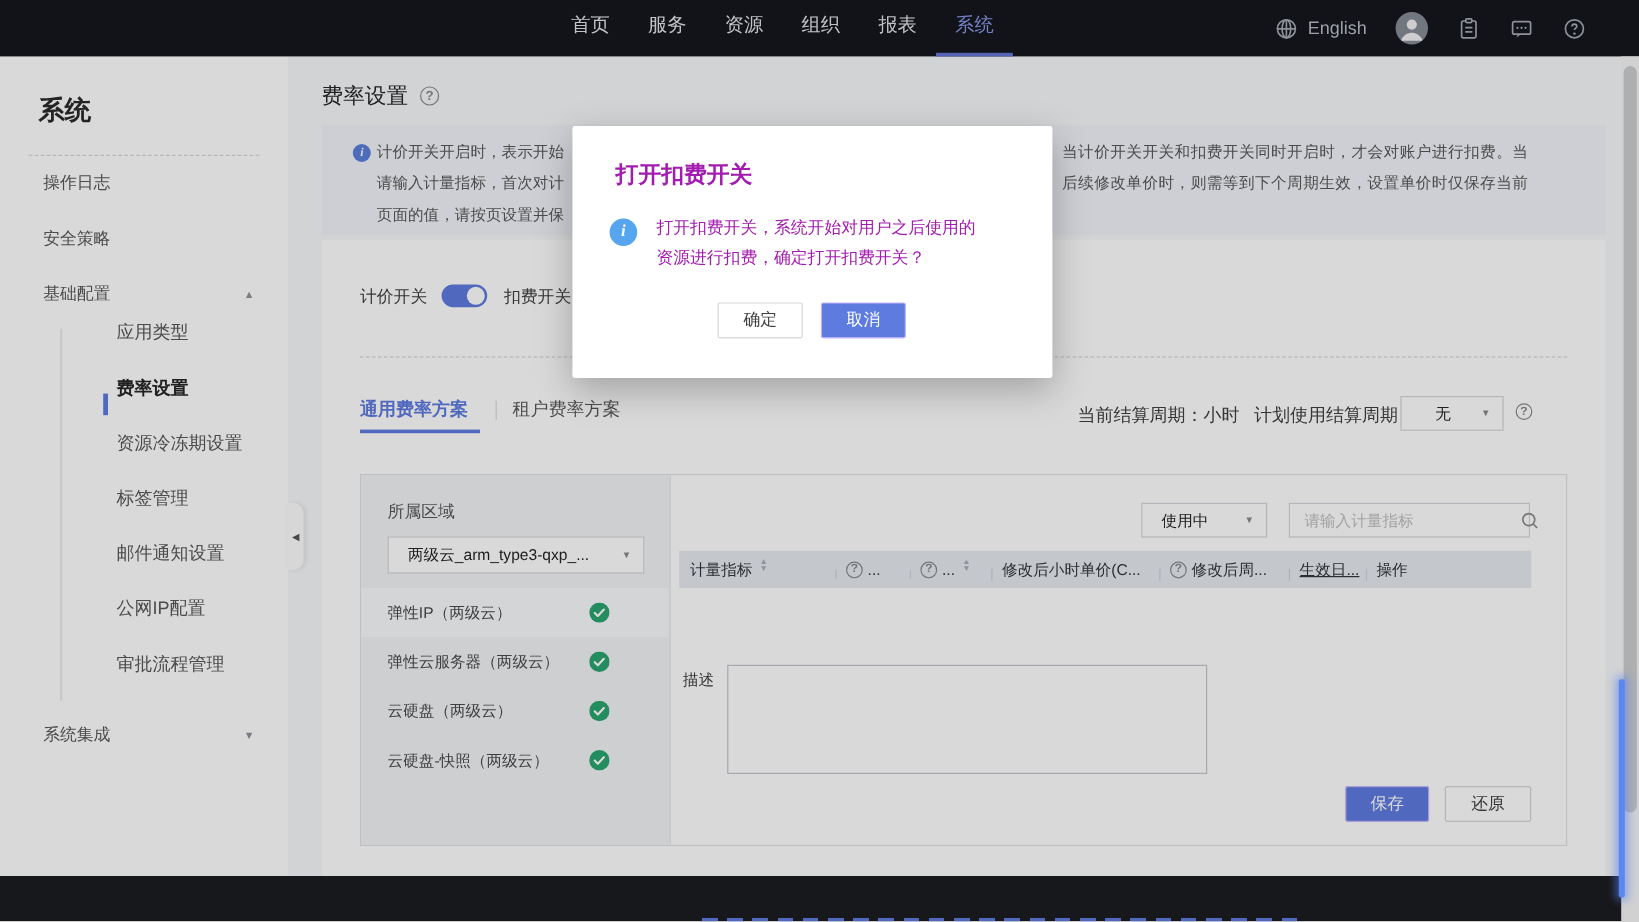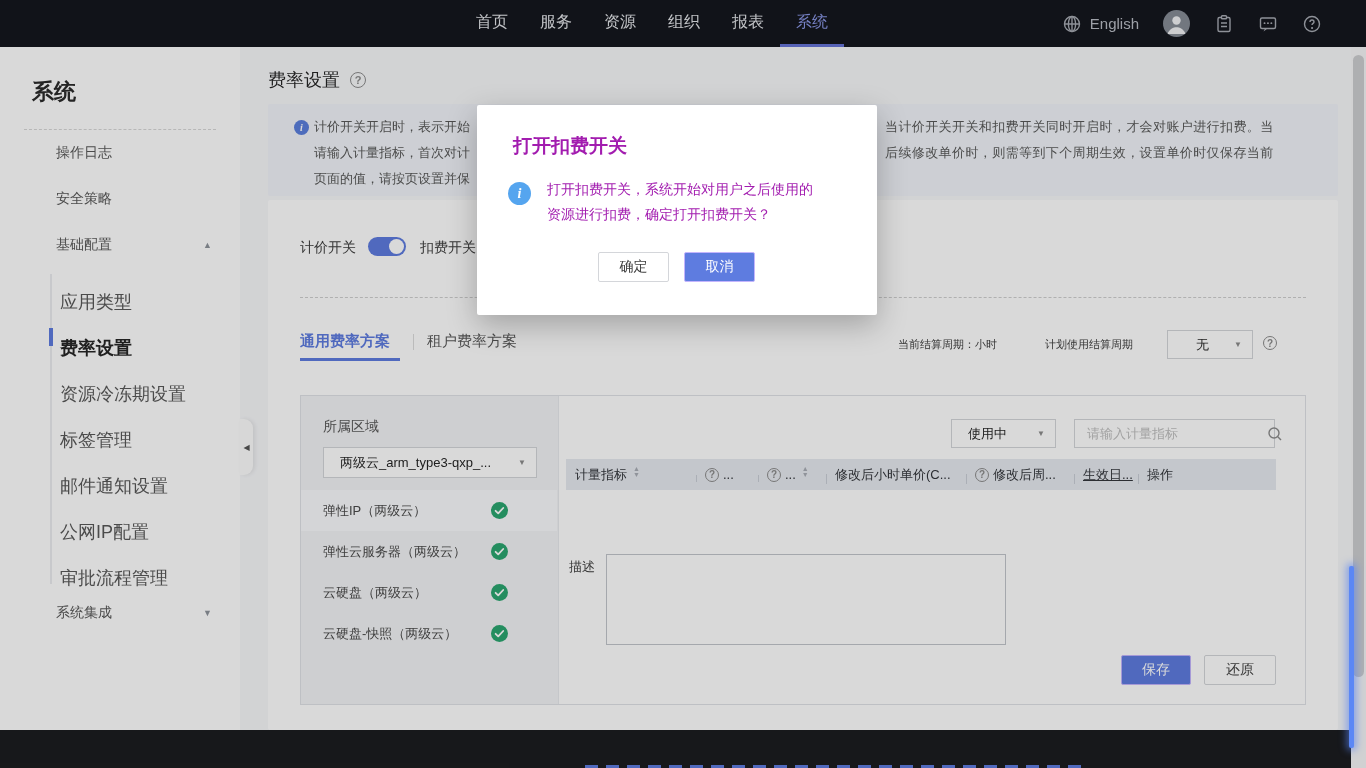--- a/index.html
+++ b/index.html
@@ -14,25 +14,25 @@
   .nav-item.active { color:#8a97e6; border-bottom-color:#6574d6; }
   .top-right { position:absolute; right:44px; top:0; height:47px; display:flex; align-items:center; gap:24px; color:#a7abb3; }
   .lang { display:flex; align-items:center; gap:8px; font-size:15px; color:#b9bdc5; cursor:pointer; }
   .tb-icon { width:20px; height:20px; display:block; }
   .avatar { width:27px; height:27px; border-radius:50%; background:#868c96; display:flex; align-items:center; justify-content:center; overflow:hidden; }
 
   
   .sidebar { position:absolute; left:0; top:47px; width:240px; height:683px; background:#ffffff; z-index:5; }
   .sb-title { padding:30px 0 22px 32px; font-size:22px; font-weight:bold; color:#2b2b2b; }
   .sb-divider { border-top:1px dashed #d8d8d8; margin:0 24px; }
-  .sb-item { position:relative; height:46px; display:flex; align-items:center; padding-left:56px; font-size:14px; color:#595959; cursor:pointer; }
+  .sb-item { position:relative; height:46px; display:flex; align-items:center; padding-left:36px; font-size:14px; color:#595959; cursor:pointer; }
   .sb-arrow { position:absolute; right:28px; font-size:9px; color:#8f949c; }
   .sb-sub { position:relative; }
   .sb-sub::before { content:""; position:absolute; left:50px; top:6px; bottom:6px; width:2px; background:#ebedf0; }
-  .sb-subitem { position:relative; height:46px; display:flex; align-items:flex-end; padding-left:60px; font-size:18px; color:#595959; cursor:pointer; }
+  .sb-subitem { position:relative; height:46px; display:flex; align-items:flex-start; padding-left:60px; font-size:15px; color:#595959; cursor:pointer;margin-left:37px; }
   .sb-subitem.active { color:#262626; font-weight:bold; }
   .sb-subitem.active::before { content:""; position:absolute; left:49px; top:14px; width:4px; height:18px; background:#5e7ce0; z-index:1; }
   .collapse-handle { position:absolute; left:240px; top:419px; width:13px; height:56px; background:#fdfdfd; border-radius:0 9px 9px 0; box-shadow:2px 0 4px rgba(0,0,0,.08); z-index:6; display:flex; align-items:center; justify-content:center; font-size:8px; color:#555; cursor:pointer; }
 
   
   .page-head { position:absolute; left:268px; top:68px; display:flex; align-items:center; gap:10px; font-size:18px; color:#262626; z-index:2;}
   .help-circle { display:inline-flex; width:16px; height:16px; border:1.5px solid #8c8c8c; border-radius:50%; color:#8c8c8c; font-size:11px; align-items:center; justify-content:center; font-weight:bold; }
   .help-circle.sm { width:14px; height:14px; font-size:10px; border-width:1px; flex:none; }
 
   .banner { position:absolute; left:268px; top:104px; width:1070px; height:92px; background:#f1f4f9; border-radius:2px; z-index:2; }
@@ -45,21 +45,21 @@
   .switch-label { position:absolute; font-size:14px; color:#404040; top:39px; }
   .toggle { position:absolute; left:100px; top:37px; width:38px; height:19px; border-radius:10px; background:#5e7ce0; cursor:pointer; }
   .toggle .knob { position:absolute; right:2px; top:2px; width:15px; height:15px; border-radius:50%; background:#fff; }
   .card-dash { position:absolute; left:32px; right:32px; top:97px; border-top:1px dashed #cfcfcf; }
 
   .tab { position:absolute; top:132px; font-size:15px; color:#595959; cursor:pointer; }
   .tab.active { color:#5e7ce0; font-weight:bold; }
   .tab-underline { position:absolute; left:32px; top:158px; width:100px; height:3px; background:#5e7ce0; }
   .tab-sep { position:absolute; left:145px; top:134px; width:1px; height:16px; background:#dcdcdc; }
 
-  .cycle-label { position:absolute; top:137px; font-size:11px; color:#404040; }
+  .cycle-label { position:absolute; top:137px; font-size:15px; color:#404040; }
   .select-box { position:absolute; height:29px; background:#fff; border:1px solid #d4d6da; display:flex; align-items:center; justify-content:space-between; padding:0 10px; font-size:13px; color:#262626; cursor:pointer; }
   .caret { font-size:8px; color:#8c8c8c; }
   .cycle-select { left:899px; top:130px; width:86px; padding-left:28px; }
   .cycle-help { position:absolute; left:995px; top:136px; }
 
   .panel { position:absolute; left:32px; top:195px; width:1006px; height:310px; border:1px solid #e0e2e7; }
   .region-pane { position:absolute; left:0; top:0; width:258px; height:308px; background:#f3f4f6; border-right:1px solid #e8eaee; }
   .region-label { position:absolute; left:22px; top:22px; font-size:14px; color:#595959; }
   .region-select { left:22px; top:51px; width:214px; height:31px; position:absolute; background:#fff; border:1px solid #d4d6da; display:flex; align-items:center; justify-content:space-between; padding:0 10px 0 16px; font-size:13px; color:#262626; cursor:pointer; }
   .res-list { position:absolute; left:0; top:94px; width:256px; }

